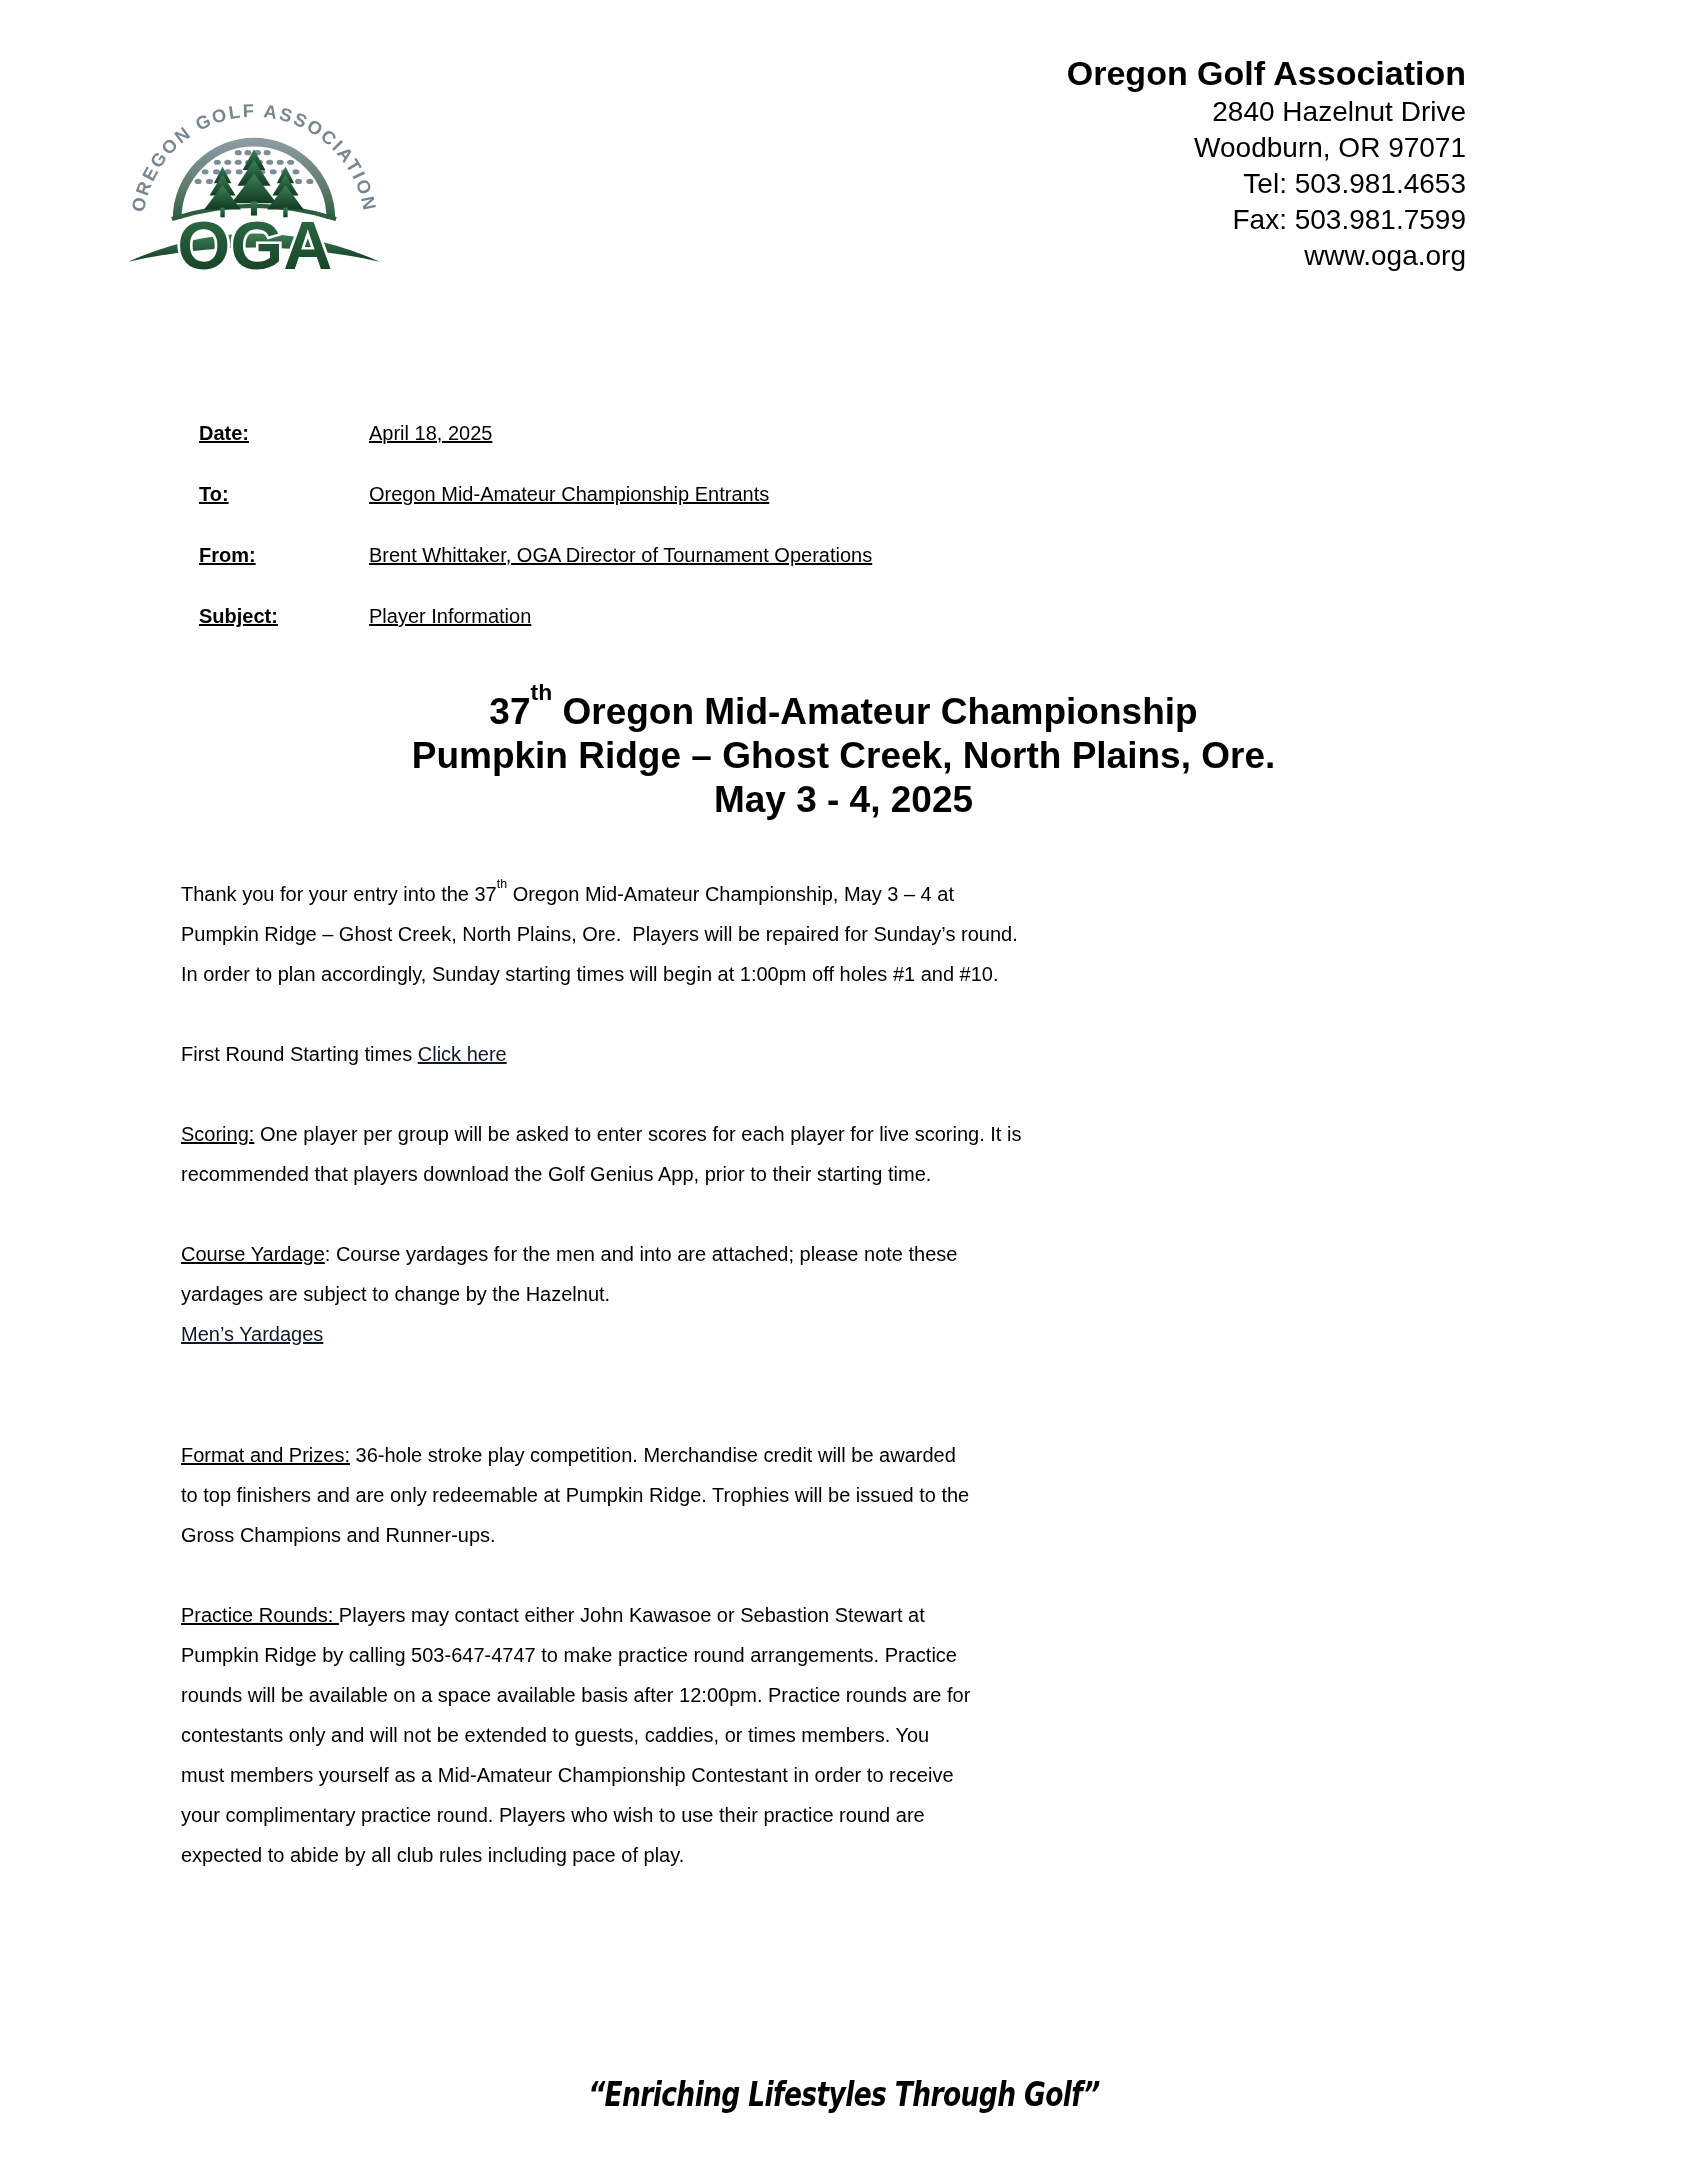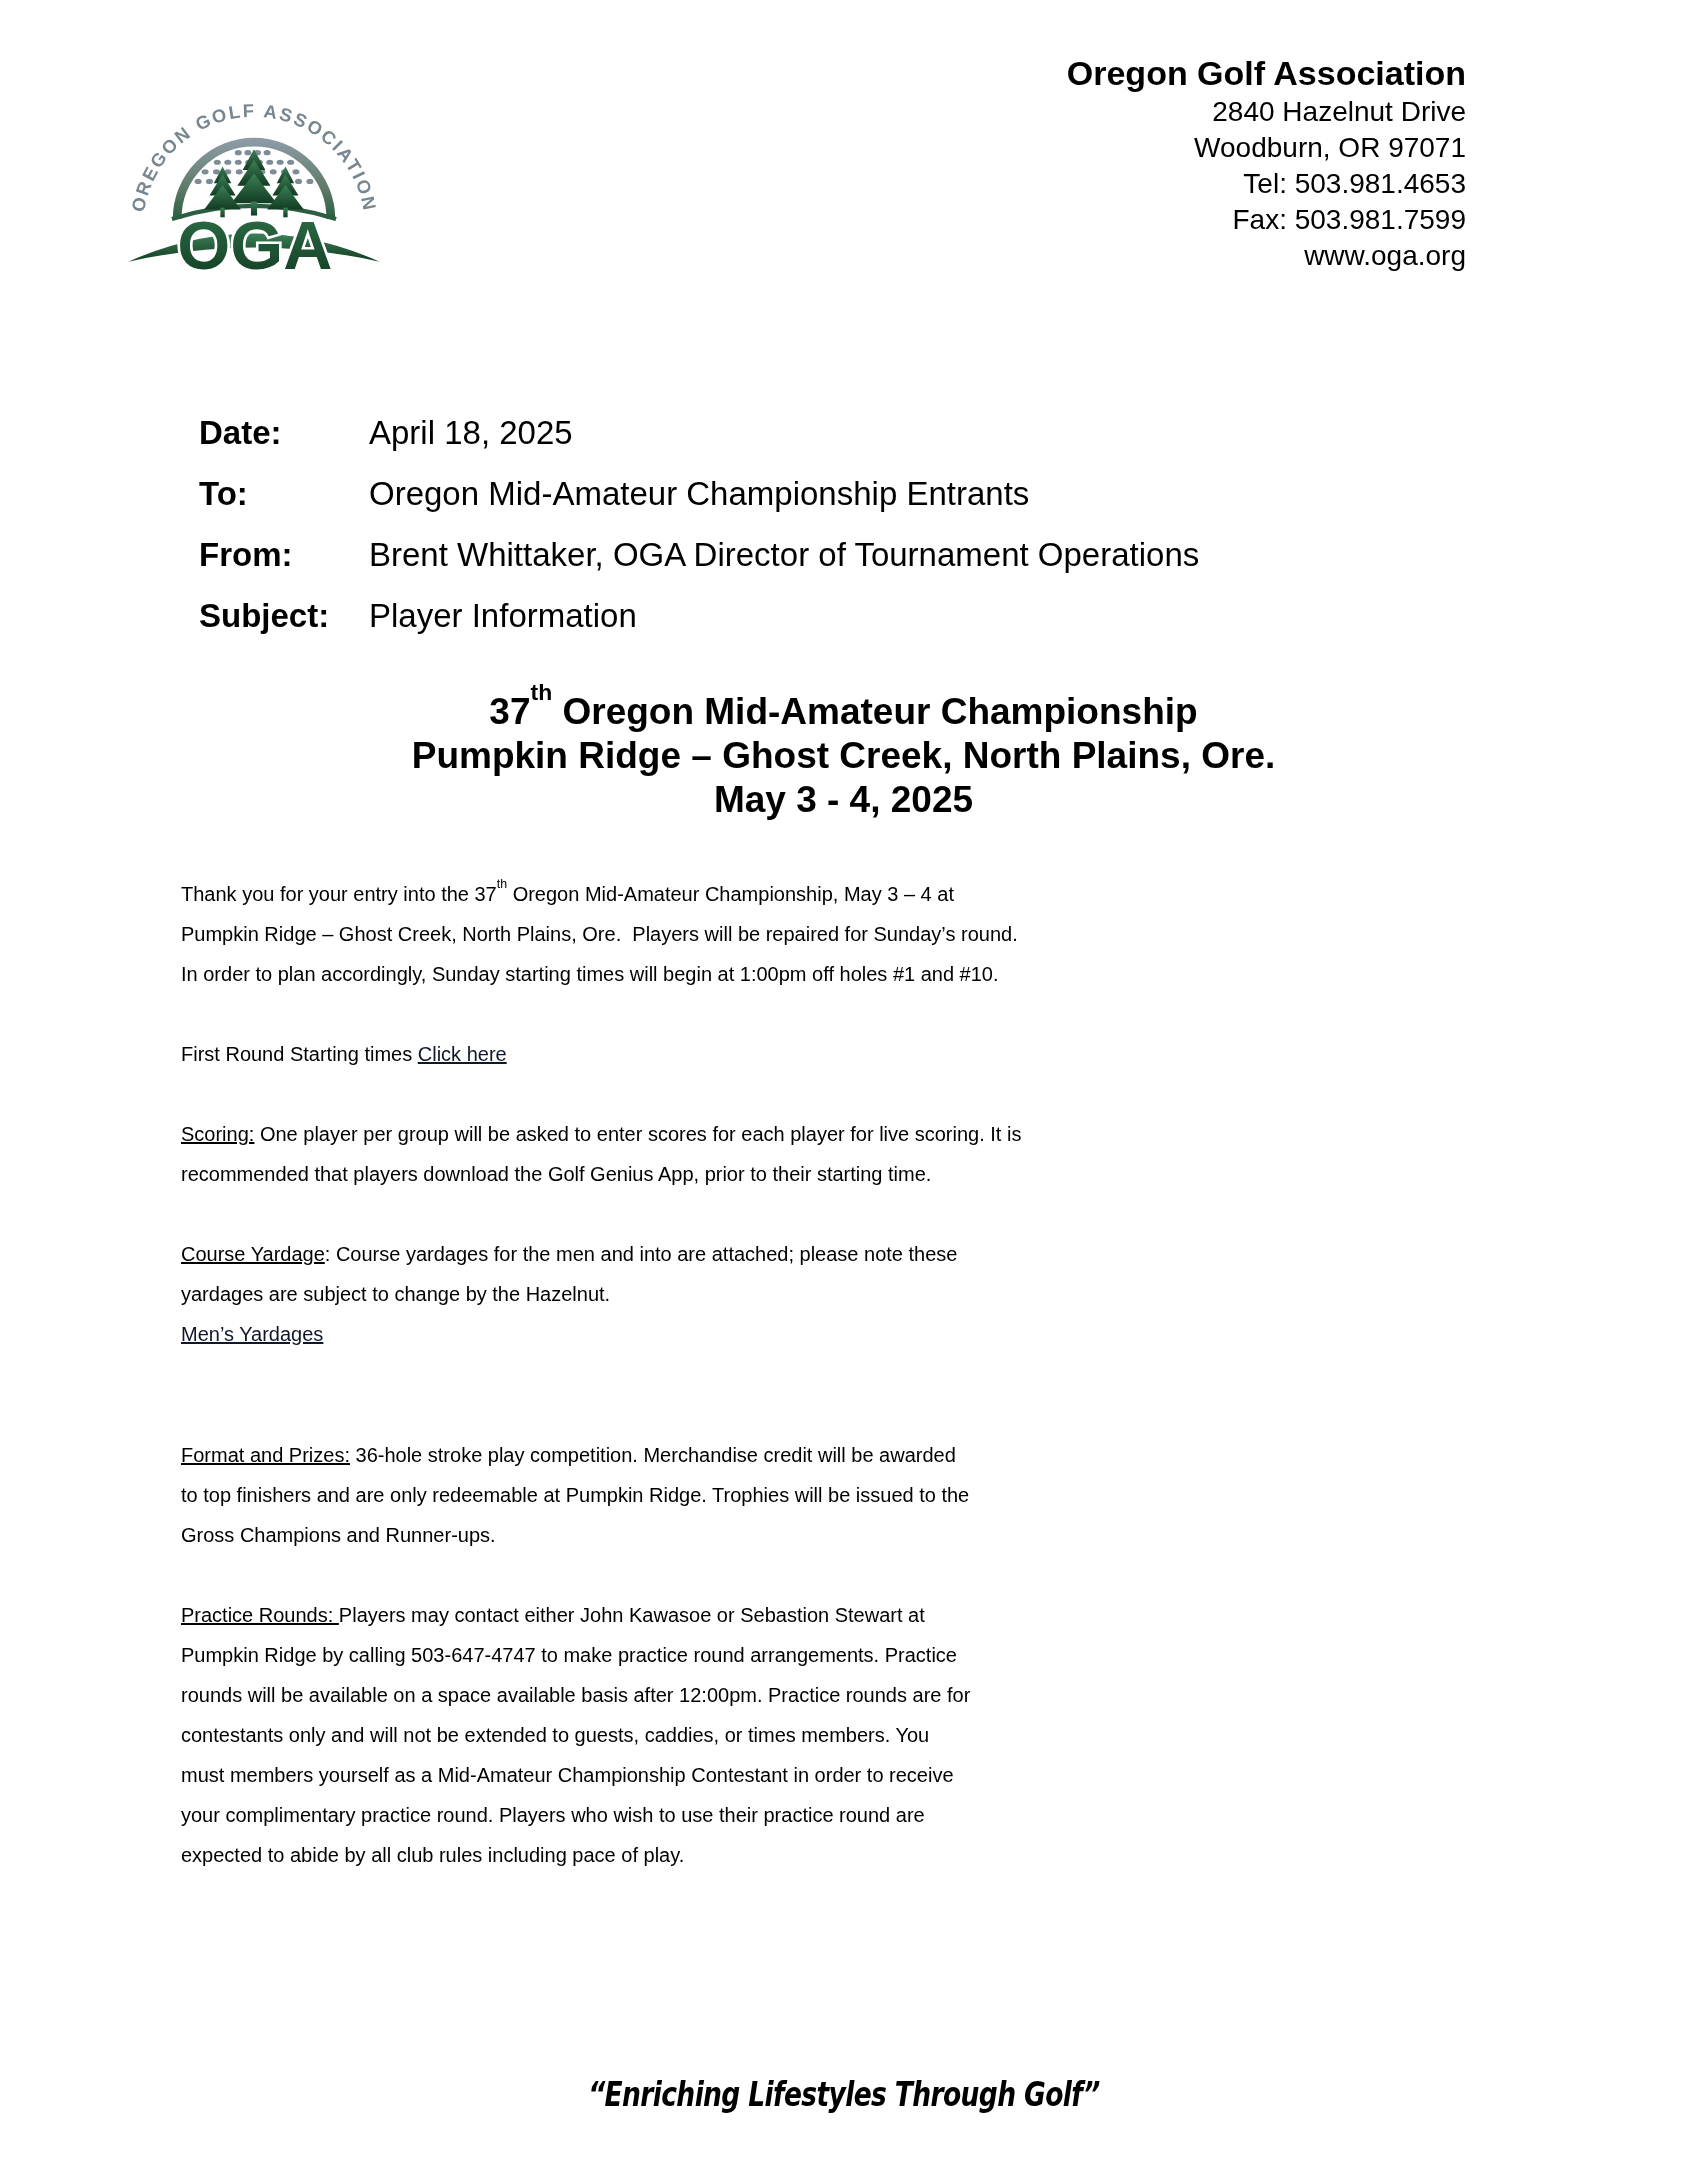--- a/index.html
+++ b/index.html
@@ -7,21 +7,21 @@
     position:relative;width:1687px;height:2183px;background:#fff;
     font-family:"Liberation Sans",sans-serif;color:#000;overflow:hidden;
   }
   
   .logo{position:absolute;left:123px;top:46px;width:262px;height:236px;}
   .contact{position:absolute;top:52px;right:221px;text-align:right;}
   .contact .org{font-size:34px;font-weight:bold;line-height:42px;}
   .contact .cline{font-size:28px;line-height:36px;}
   
   .memo{position:absolute;left:199px;top:413px;}
-  .memo .row{display:flex;margin-bottom:21px;font-size:33px;line-height:40px;}
+  .memo .row{display:flex;margin-bottom:21px;font-size:20px;line-height:40px;text-decoration:underline;}
   .memo .lbl{font-weight:bold;width:170px;flex:0 0 170px;}
   
   .etitle{position:absolute;left:0;top:690px;width:1687px;text-align:center;
     font-weight:bold;font-size:37px;line-height:44px;}
   
   .body{position:absolute;left:181px;top:874px;width:1350px;font-size:20px;line-height:40px;}
   .body p{margin:0 0 40px 0;}
   .body p.tight{margin-bottom:0;}
   .body p.big-gap{margin-bottom:81px;}
   .line{display:block;white-space:pre;}

